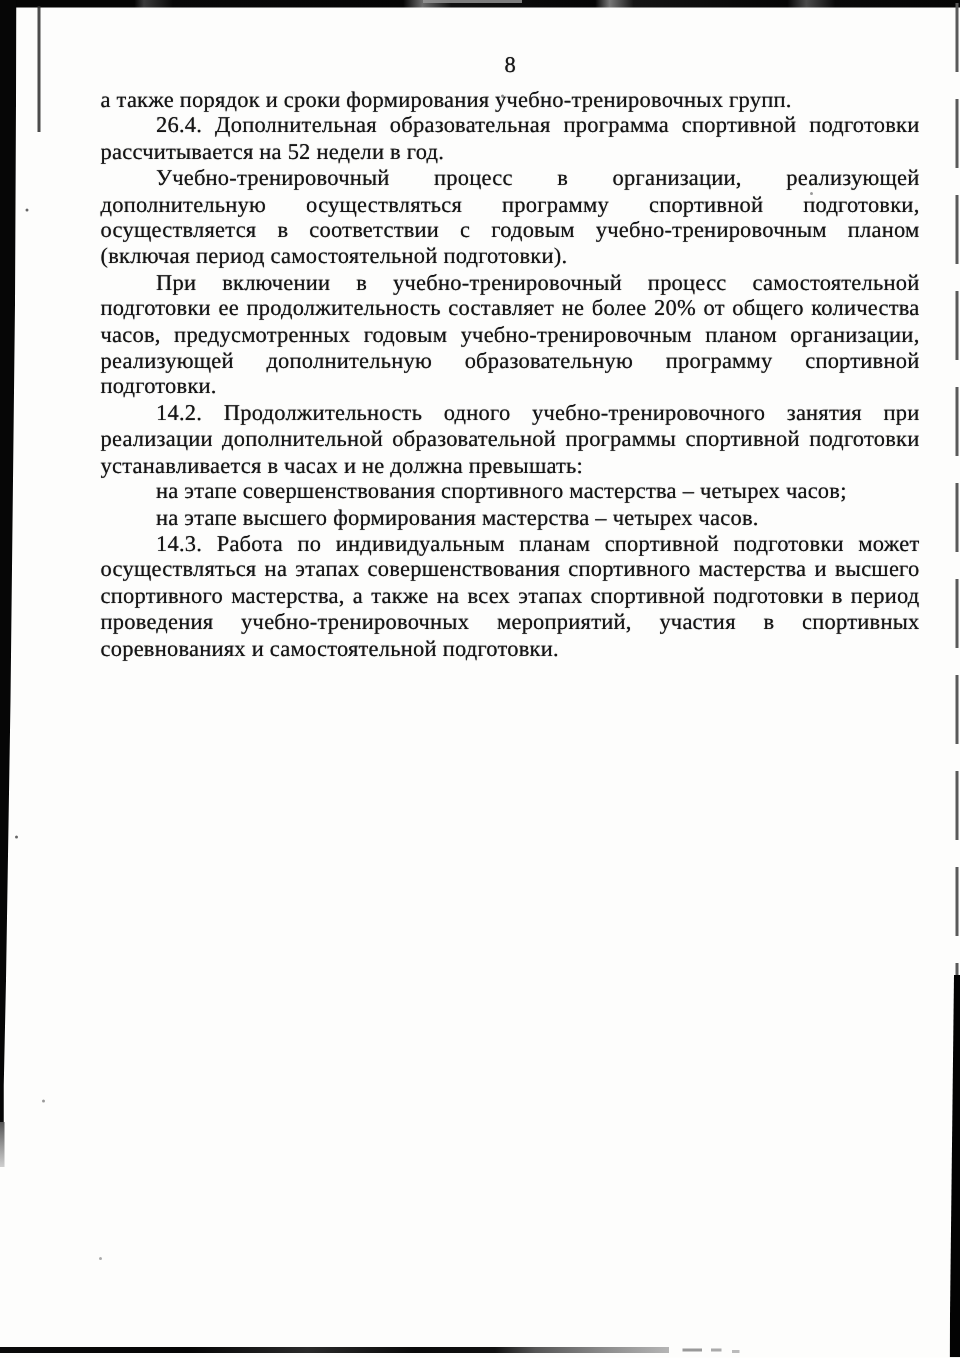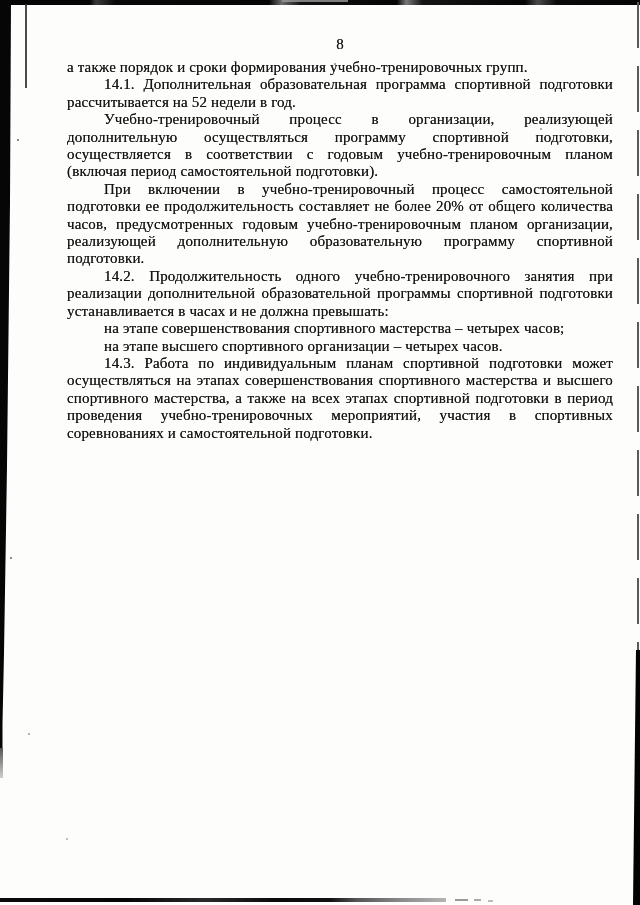--- a/index.html
+++ b/index.html
@@ -67,26 +67,26 @@
 </style>
 </head>
 <body>
 
 <div class="page">
 
   <div class="page-number">8</div>
 
   <div class="content">
       <p class="para">а также порядок и сроки формирования учебно-тренировочных групп.</p>
-      <p class="para indent">14.1. Дополнительная образовательная программа спортивной подготовки рассчитывается на 52 недели в год.</p>
+      <p class="para indent">26.4. Дополнительная образовательная программа спортивной подготовки рассчитывается на 52 недели в год.</p>
       <p class="para indent">Учебно-тренировочный процесс в организации, реализующей дополнительную осуществляться программу спортивной подготовки, осуществляется в соответствии с годовым учебно-тренировочным планом (включая период самостоятельной подготовки).</p>
       <p class="para indent">При включении в учебно-тренировочный процесс самостоятельной подготовки ее продолжительность составляет не более 20% от общего количества часов, предусмотренных годовым учебно-тренировочным планом организации, реализующей дополнительную образовательную программу спортивной подготовки.</p>
       <p class="para indent">14.2. Продолжительность одного учебно-тренировочного занятия при реализации дополнительной образовательной программы спортивной подготовки устанавливается в часах и не должна превышать:</p>
       <p class="para indent">на этапе совершенствования спортивного мастерства – четырех часов;</p>
-      <p class="para indent">на этапе высшего спортивного организации – четырех часов.</p>
+      <p class="para indent">на этапе высшего формирования мастерства – четырех часов.</p>
       <p class="para indent">14.3. Работа по индивидуальным планам спортивной подготовки может осуществляться на этапах совершенствования спортивного мастерства и высшего спортивного мастерства, а также на всех этапах спортивной подготовки в период проведения учебно-тренировочных мероприятий, участия в спортивных соревнованиях и самостоятельной подготовки.</p>
     </div>
 
   <div class="artifact top-bar"></div>
   <div class="artifact top-bar-notch"></div>
   <div class="artifact left-bar"></div>
   <div class="artifact left-bar-fade"></div>
   <div class="artifact tl-line"></div>
   <div class="artifact right-line"></div>
   <div class="artifact right-bar"></div>

